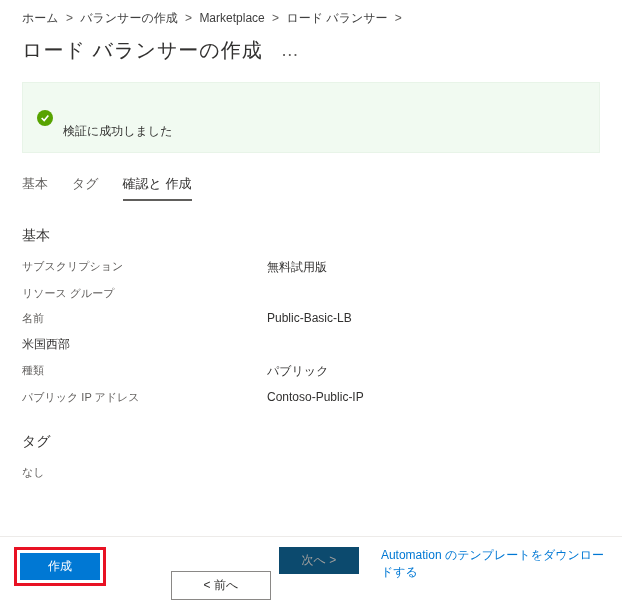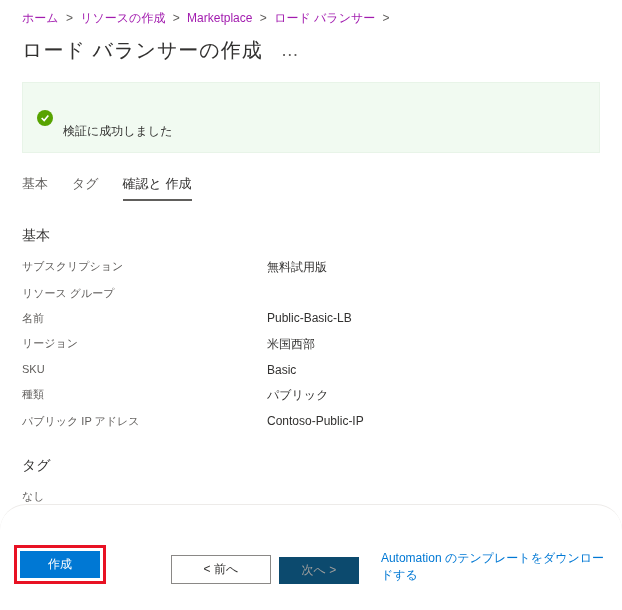--- a/index.html
+++ b/index.html
@@ -14,21 +14,21 @@
       background: #fff;
       position: relative;
       overflow: hidden;
     }
     .breadcrumb {
       padding: 10px 22px 6px;
       font-size: 12px;
       color: #605e5c;
     }
     .breadcrumb a {
-      color: #a21caf;
+      color: #404040;
       text-decoration: none;
     }
     .breadcrumb .sep {
       color: #605e5c;
       margin: 0 4px;
     }
     .page-header {
       padding: 4px 22px 14px;
       display: flex;
       align-items: center;
@@ -110,25 +110,24 @@
     }
     .section-spacer {
       height: 18px;
     }
     .footer {
       position: absolute;
       bottom: 0;
       left: 0;
       right: 0;
       border-top: 1px solid #edebe9;
-      padding: 26px 14px;
-      display: flex;
-      align-items: flex-end;
+      padding: 10px 14px;
+      display: flex;
+      align-items: flex-start;
       gap: 8px;
-      border-radius: 26px;
     }
     .highlight-box {
       border: 3px solid #e81123;
       padding: 3px;
       display: inline-block;
     }
     .btn {
       font-size: 12px;
       padding: 5px 16px;
       cursor: pointer;
@@ -163,21 +162,21 @@
     .footer-gap {
       width: 56px;
     }
   </style>
 </head>
 <body>
 
 <div class="breadcrumb">
   <a href="#">ホーム</a>
   <span class="sep">&gt;</span>
-  <a href="#">リソースの作成</a>
+  <a href="#">バランサーの作成</a>
   <span class="sep">&gt;</span>
   <a href="#">Marketplace</a>
   <span class="sep">&gt;</span>
   <a href="#">ロード バランサー</a>
   <span class="sep">&gt;</span>
 </div>
 
 <div class="page-header">
   <h1 class="page-title">ロード バランサーの作成</h1>
   <span class="ellipsis">…</span>
@@ -206,26 +205,21 @@
     <div class="kv-value">無料試用版</div>
   </div>
   <div class="kv-row">
     <div class="kv-label">リソース グループ</div>
   </div>
   <div class="kv-row">
     <div class="kv-label">名前</div>
     <div class="kv-value">Public-Basic-LB</div>
   </div>
   <div class="kv-row">
-    <div class="kv-label">リージョン</div>
     <div class="kv-value">米国西部</div>
-  </div>
-  <div class="kv-row">
-    <div class="kv-label">SKU</div>
-    <div class="kv-value">Basic</div>
   </div>
   <div class="kv-row">
     <div class="kv-label">種類</div>
     <div class="kv-value">パブリック</div>
   </div>
   <div class="kv-row">
     <div class="kv-label">パブリック IP アドレス</div>
     <div class="kv-value">Contoso-Public-IP</div>
   </div>
 

